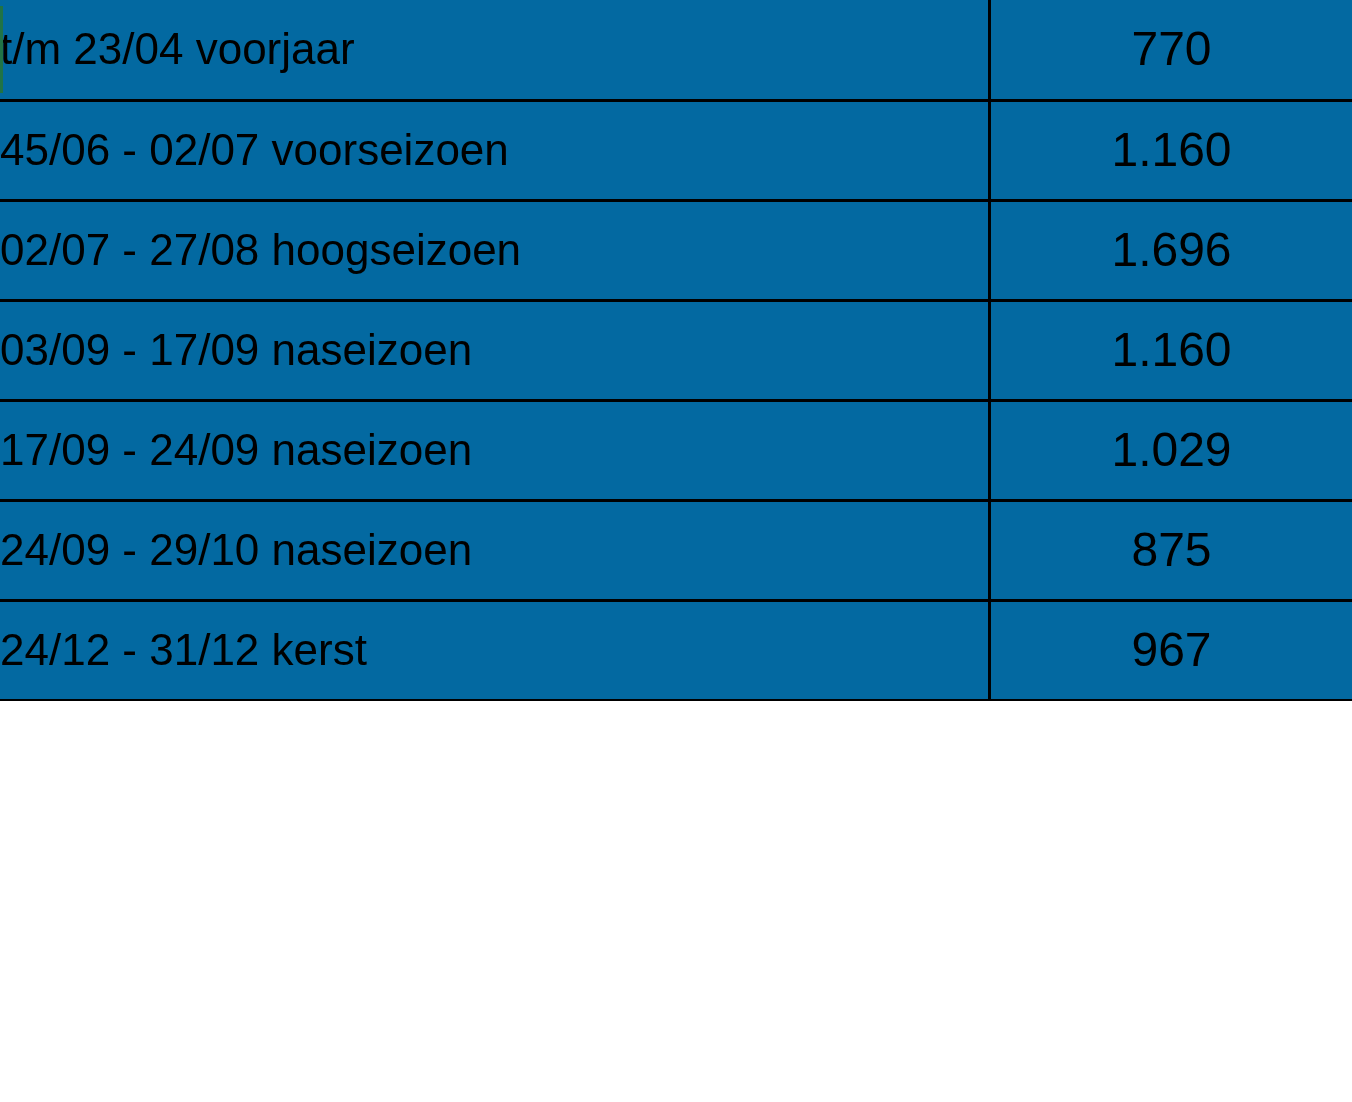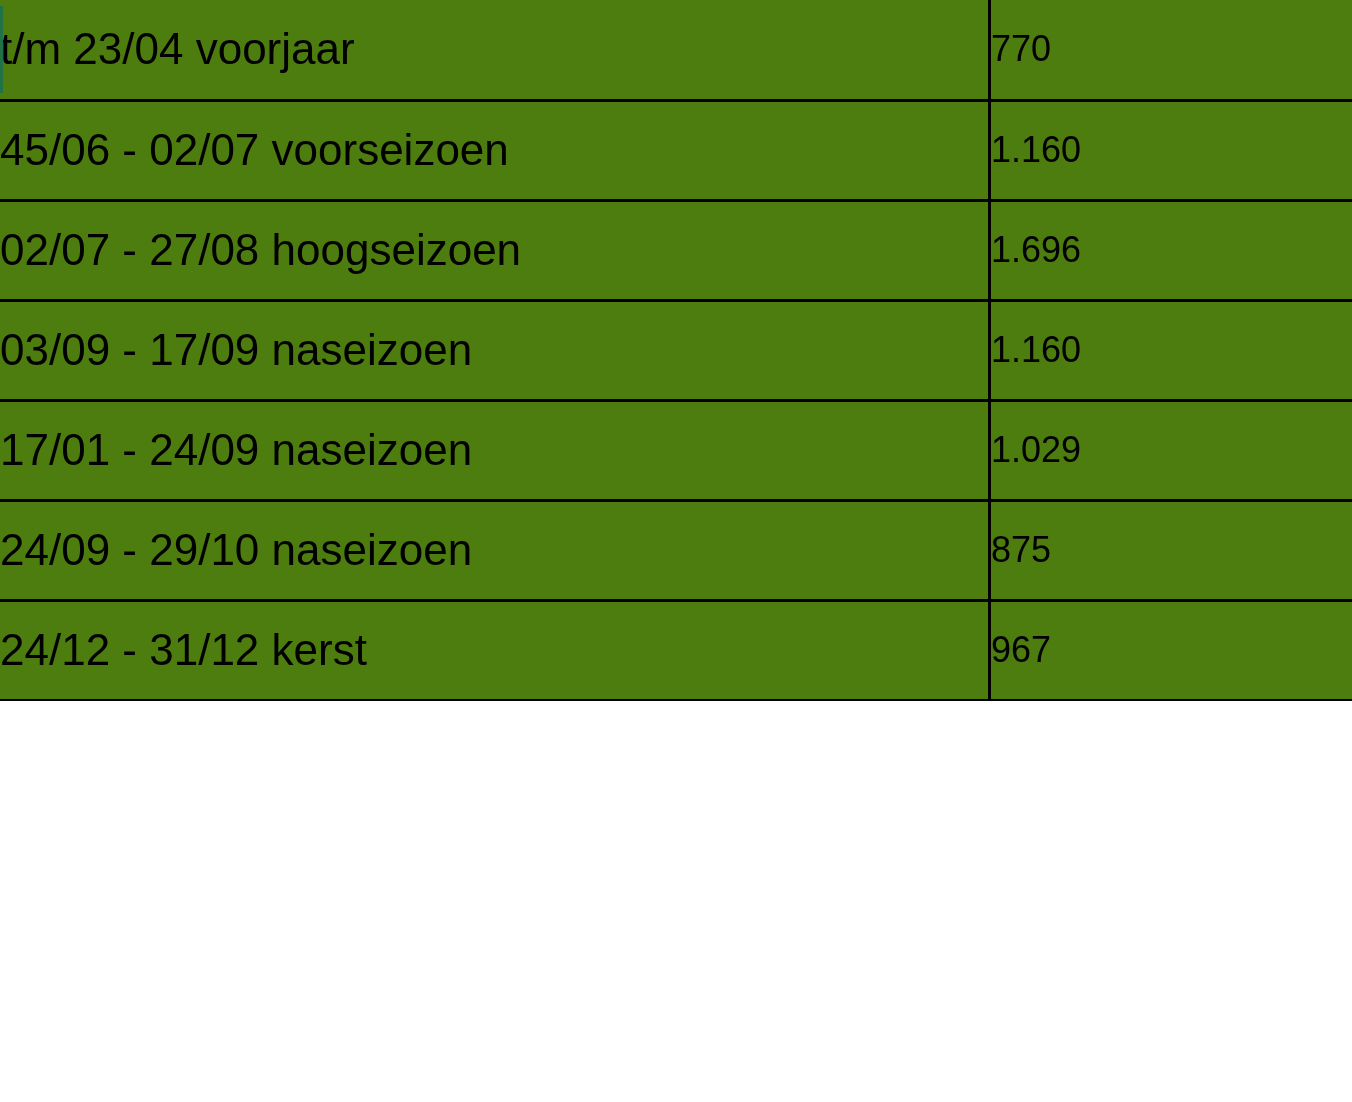--- a/index.html
+++ b/index.html
@@ -29,38 +29,38 @@
   }
 
   table.price-table tr {
     height: 100px;
   }
 
   table.price-table td {
     border-bottom: 3px solid #000000;
     padding: 0;
     vertical-align: middle;
-    background: #4d7c0f;
+    background: #0369a1;
   }
 
   td.period {
     width: 988px;
     padding-left: 6px;
     font-size: 44px;
     line-height: 1.0;
     letter-spacing: 0px;
     white-space: nowrap;
     border-right: 3px solid #000000;
     vertical-align: middle;
   }
 
   td.price {
     width: 361px;
-    text-align: left;
-    font-size: 36px;
+    text-align: center;
+    font-size: 48px;
     line-height: 1.0;
     vertical-align: bottom;
     padding-bottom: 12px;
   }
 
   
   tr.first td.period {
     position: relative;
   }
   tr.first td.period::before {
@@ -97,21 +97,21 @@
       </tr>
       <tr>
         <td class="period">02/07 - 27/08 hoogseizoen</td>
         <td class="price">1.696</td>
       </tr>
       <tr>
         <td class="period">03/09 - 17/09 naseizoen</td>
         <td class="price">1.160</td>
       </tr>
       <tr>
-        <td class="period">17/01 - 24/09 naseizoen</td>
+        <td class="period">17/09 - 24/09 naseizoen</td>
         <td class="price">1.029</td>
       </tr>
       <tr>
         <td class="period">24/09 - 29/10 naseizoen</td>
         <td class="price">875</td>
       </tr>
       <tr class="last">
         <td class="period">24/12 - 31/12 kerst</td>
         <td class="price">967</td>
       </tr>

